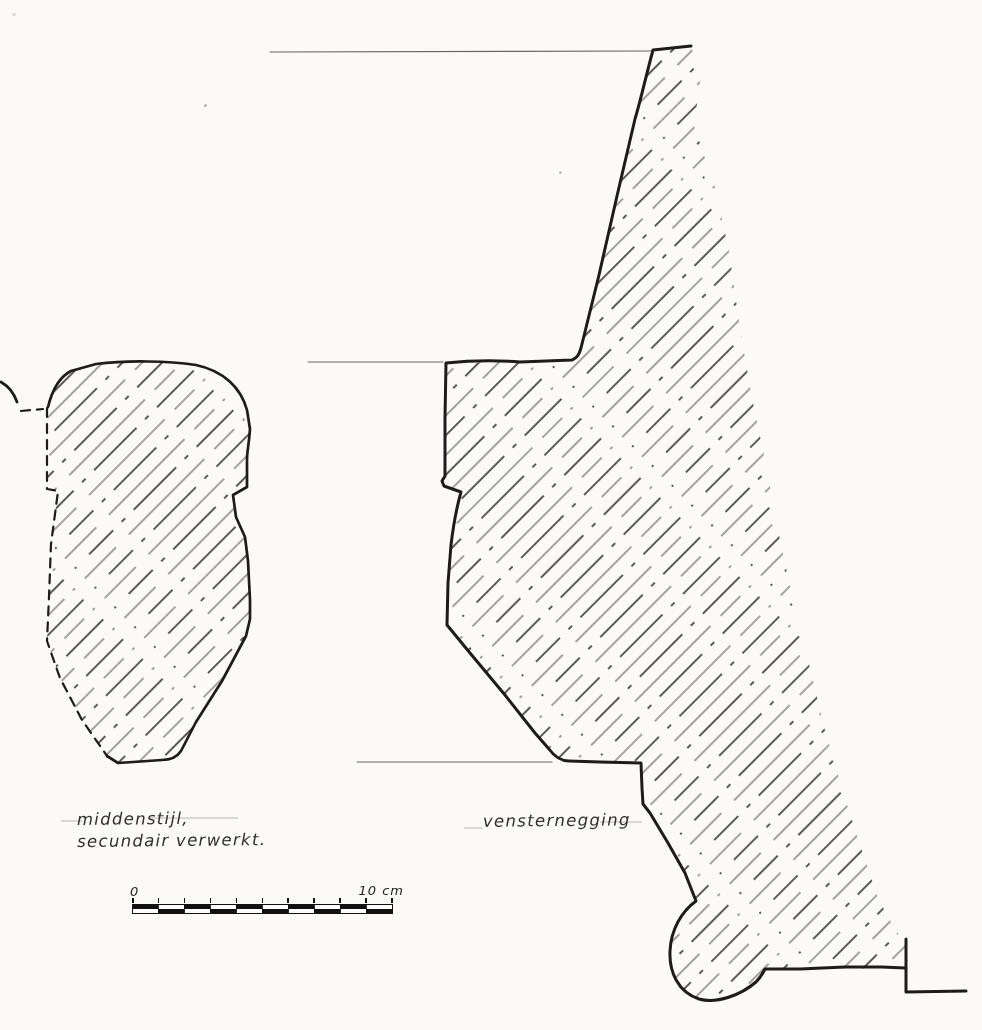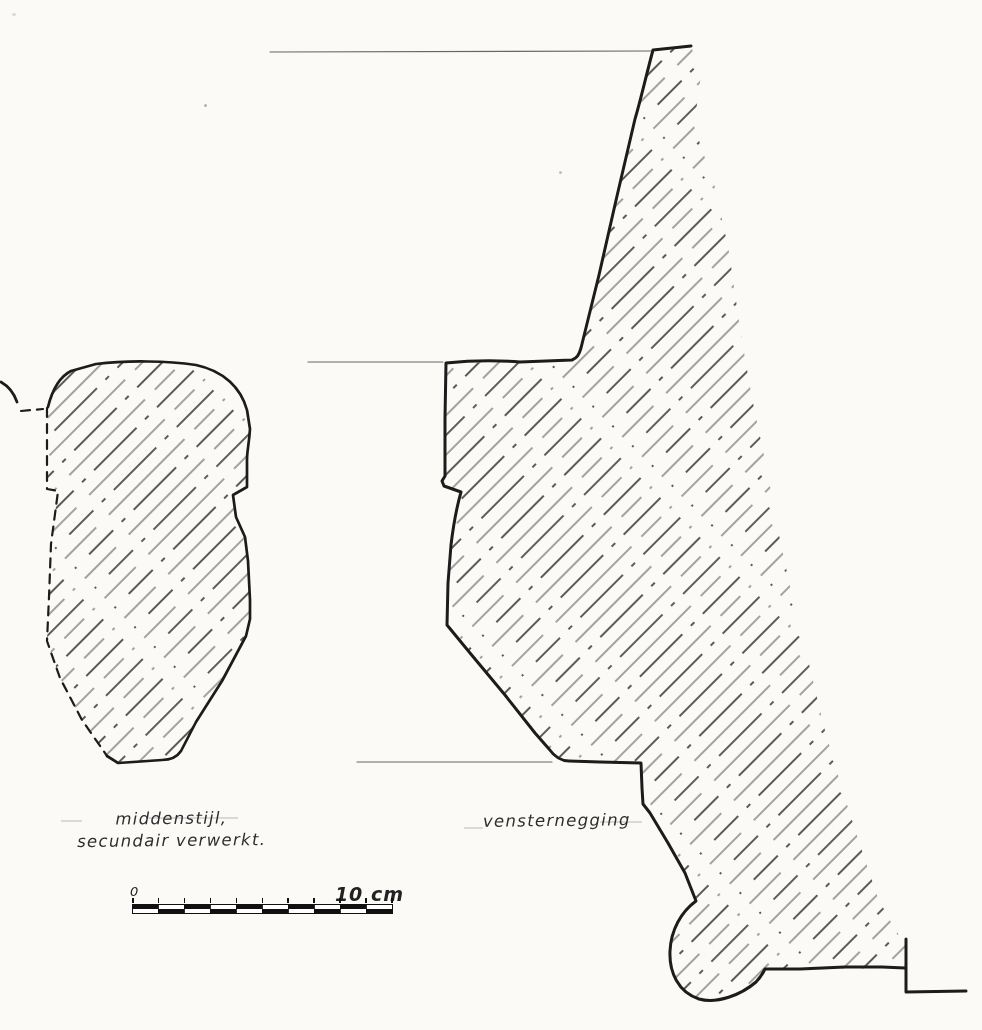--- a/index.html
+++ b/index.html
@@ -10,21 +10,20 @@
     --guide:#d9d9d9;
     --paper:#fbfaf7;
   }
   html,body{margin:0;padding:0;background:var(--paper);}
   .canvas{
     position:relative;
     width:982px;height:1030px;
     background:var(--paper);
     overflow:hidden;
     font-family:"DejaVu Sans",sans-serif;
-    text-align:center;
   }
   svg{position:absolute;left:0;top:0;}
 
   
   .outline-heavy{fill:none;stroke:var(--ink);stroke-width:3;stroke-linecap:round;stroke-linejoin:round;}
   .outline-heavy2{fill:none;stroke:var(--ink);stroke-width:2.7;stroke-linecap:round;stroke-linejoin:round;}
   .outline-dashed{fill:none;stroke:var(--ink);stroke-width:2.2;stroke-linecap:round;stroke-linejoin:round;stroke-dasharray:9 7;}
   .refline{fill:none;stroke:var(--faint);stroke-width:1.1;stroke-linecap:round;}
   .hatchfill{stroke:none;}
   .h1{stroke:var(--hatch-dark);stroke-width:1.4;}
@@ -46,21 +45,21 @@
 
   
   .scalebar{position:absolute;left:132px;top:904px;width:261px;height:10px;
     border:1.6px solid #111;box-sizing:border-box;background:#fff;display:flex;}
   .sb-cell{flex:1;position:relative;}
   .sb-cell + .sb-cell{border-left:1px solid rgba(10,10,10,.85);}
   .sb-cell{background:linear-gradient(to bottom,#101010 0 52%,rgba(0,0,0,0) 52% 100%);}
   .sb-cell.alt{background:linear-gradient(to bottom,rgba(0,0,0,0) 0 48%,#101010 48% 100%);}
   .sb-tick{position:absolute;width:1.6px;height:5px;background:#111;top:-7px;}
   .sb-zero{position:absolute;left:-3px;top:-21px;font-size:13px;font-style:italic;color:#222;letter-spacing:1px;}
-  .sb-end{position:absolute;right:-12px;top:-22px;font-size:19px;font-style:italic;color:#222;letter-spacing:1px;white-space:nowrap;font-weight:bold;}
+  .sb-end{position:absolute;right:-12px;top:-22px;font-size:13px;font-style:italic;color:#222;letter-spacing:1px;white-space:nowrap;}
 
   .speck{position:absolute;border-radius:50%;background:#777;}
 </style>
 </head>
 <body>
 
 <div class="canvas">
 
   <svg width="982" height="1030" viewBox="0 0 982 1030">
     <defs>

